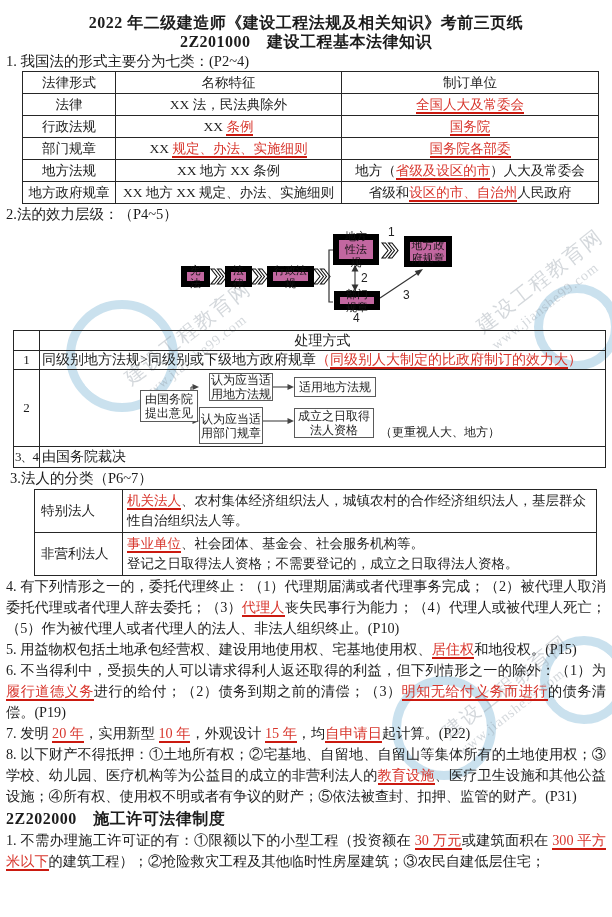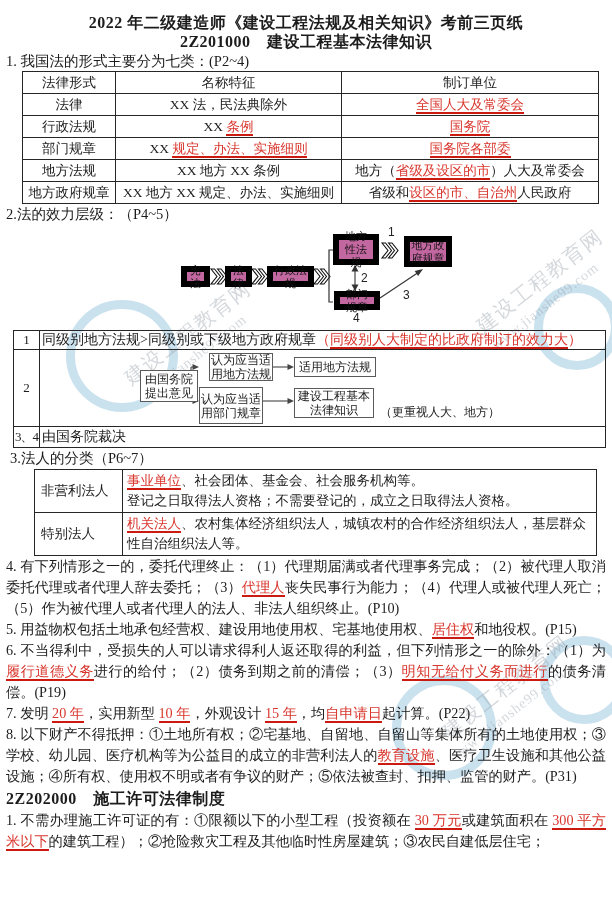--- a/index.html
+++ b/index.html
@@ -168,20 +168,24 @@
     <div class="flow-label" style="left:397px; top:64px;">3</div>
     <div class="flow-label" style="left:347px; top:87px;">4</div>
   </div>
 
   <table class="t2">
     <colgroup>
         <col style="width:26px">
         <col style="width:566px">
       </colgroup>
     <tbody>
+        <tr>
+      <td class="num"></td>
+      <td class="hdr">处理方式</td>
+    </tr>
     <tr>
       <td class="num">1</td>
       <td class="r1cell"><span>同级别地方法规&gt;同级别或下级地方政府规章</span><span class="p">（</span><span class="r">同级别人大制定的比政府制订的效力大</span><span class="p">）</span></td>
     </tr>
     <tr>
       <td class="num">2</td>
       <td style="padding:0;">
 
         <div class="flow2">
           <svg class="flow-svg" width="566" height="76" viewBox="0 0 566 76">
@@ -190,53 +194,53 @@
             <path d="M159,51 l-6.5,-3 v6 Z" fill="#444"></path>
             <line x1="223" y1="17" x2="248" y2="17" stroke="#444" stroke-width="1.1"></line>
             <path d="M254,17 l-6.5,-3 v6 Z" fill="#444"></path>
             <line x1="223" y1="51" x2="248" y2="51" stroke="#444" stroke-width="1.1"></line>
             <path d="M254,51 l-6.5,-3 v6 Z" fill="#444"></path>
           </svg>
           <div class="wbox" style="left:100px; top:20px; width:58px; height:32px;">由国务院提出意见</div>
           <div class="wbox" style="left:169px; top:3px; width:64px; height:28px;">认为应当适用地方法规</div>
           <div class="wbox" style="left:254px; top:7px; width:82px; height:20px;">适用地方法规</div>
           <div class="wbox" style="left:159px; top:37px; width:64px; height:37px;">认为应当适用部门规章</div>
-          <div class="wbox" style="left:254px; top:38px; width:80px; height:30px;">建设工程基本法律知识</div>
+          <div class="wbox" style="left:254px; top:38px; width:80px; height:30px;">成立之日取得法人资格</div>
           <div class="flow-note" style="left:340px; top:54px;">（更重视人大、地方）</div>
         </div>
       </td>
     </tr>
     <tr>
       <td class="num" style="letter-spacing:-1px;">3、4</td>
       <td style="height:21px;">由国务院裁决</td>
     </tr>
   </tbody>
     </table>
 
   <p class="h-item h-indent">3.法人的分类（P6~7）</p>
 
   <table class="t3">
     <colgroup>
         <col style="width:88px">
         <col style="width:474px">
       </colgroup>
     <tbody>
     <tr>
+      <td class="lbl">特别法人</td>
+      <td>
+        <div><span class="r">机关法人</span><span>、农村集体经济组织法人，城镇农村的合作经济组织法人，基层群众性自治组织法人等。</span></div>
+      </td>
+    </tr>
+    <tr>
       <td class="lbl">非营利法人</td>
       <td>
         <div><span class="r">事业单位</span><span>、社会团体、基金会、社会服务机构等。</span></div>
         <div><span>登记之日取得法人资格；不需要登记的，成立之日取得法人资格。</span></div>
       </td>
     </tr>
-    <tr>
-      <td class="lbl">特别法人</td>
-      <td>
-        <div><span class="r">机关法人</span><span>、农村集体经济组织法人，城镇农村的合作经济组织法人，基层群众性自治组织法人等。</span></div>
-      </td>
-    </tr>
   </tbody>
     </table>
 
   <p class="para"><span>4. 有下列情形之一的，委托代理终止：（1）代理期届满或者代理事务完成；（2）被代理人取消委托代理或者代理人辞去委托；（3）</span><span class="r">代理人</span><span>丧失民事行为能力；（4）代理人或被代理人死亡；（5）作为被代理人或者代理人的法人、非法人组织终止。(P10)</span></p>
   <p class="para"><span>5. 用益物权包括土地承包经营权、建设用地使用权、宅基地使用权、</span><span class="r">居住权</span><span>和地役权。(P15)</span></p>
   <p class="para"><span>6. 不当得利中，受损失的人可以请求得利人返还取得的利益，但下列情形之一的除外：（1）为</span><span class="r">履行道德义务</span><span>进行的给付；（2）债务到期之前的清偿；（3）</span><span class="r">明知无给付义务而进行</span><span>的债务清偿。(P19)</span></p>
   <p class="para"><span>7. 发明 </span><span class="r">20 年</span><span>，实用新型 </span><span class="r">10 年</span><span>，外观设计 </span><span class="r">15 年</span><span>，均</span><span class="r">自申请日</span><span>起计算。(P22)</span></p>
   <p class="para"><span>8. 以下财产不得抵押：①土地所有权；②宅基地、自留地、自留山等集体所有的土地使用权；③学校、幼儿园、医疗机构等为公益目的成立的非营利法人的</span><span class="r">教育设施</span><span>、医疗卫生设施和其他公益设施；④所有权、使用权不明或者有争议的财产；⑤依法被查封、扣押、监管的财产。(P31)</span></p>
 
   <div class="part2-title">2Z202000　施工许可法律制度</div>

